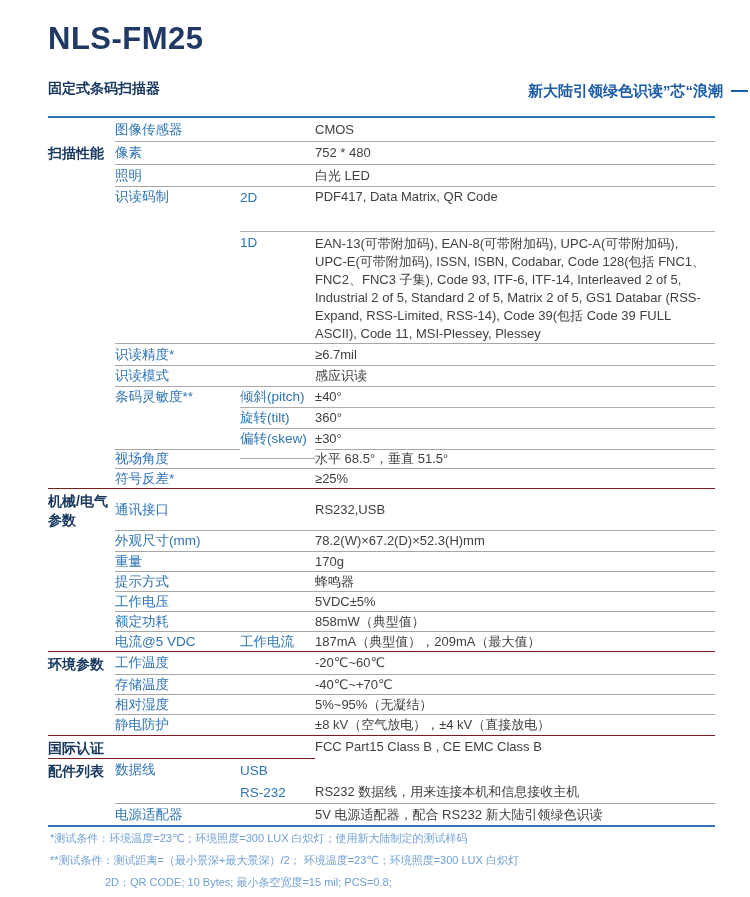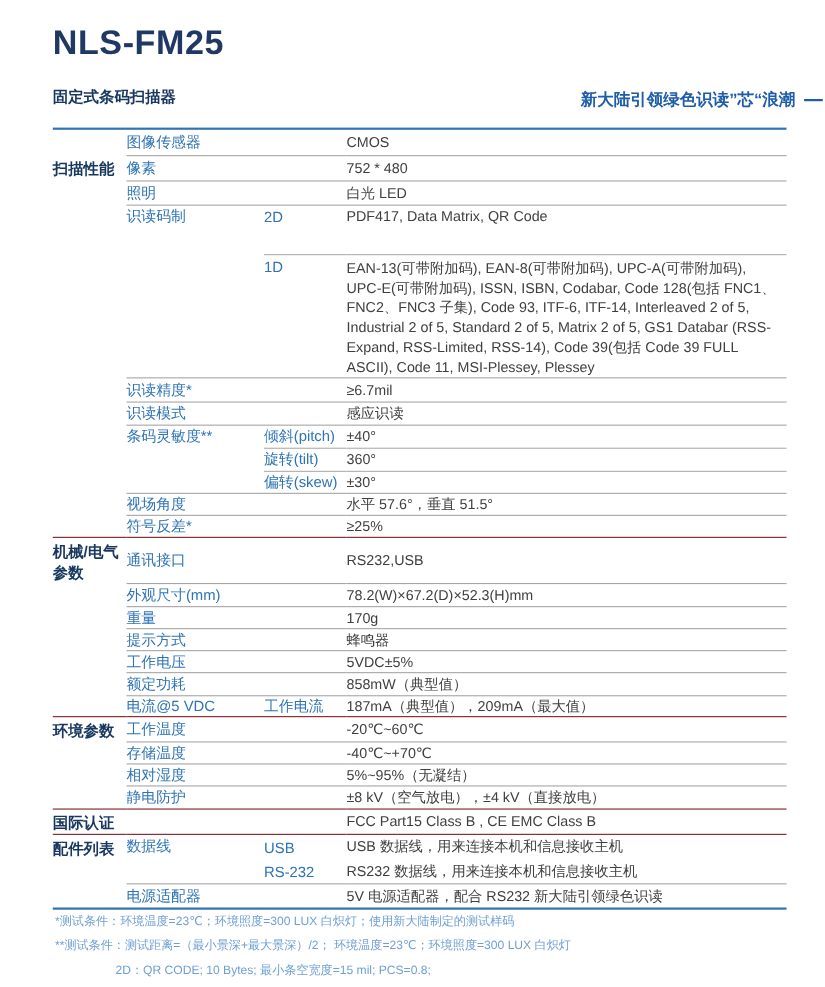--- a/index.html
+++ b/index.html
@@ -106,25 +106,25 @@
         <div class="cell attr"></div>
         <div class="cell sub bt-sub">旋转(tilt)</div>
         <div class="cell value bt-sub">360°</div>
       </div>
       <div class="row" style="min-height: 20px;">
         <div class="cell group"></div>
         <div class="cell attr"></div>
         <div class="cell sub bt-sub">偏转(skew)</div>
         <div class="cell value bt-sub">±30°</div>
       </div>
-      <div class="row" style="min-height: 20px;">
+      <div class="row" style="min-height: 20px; align-items: center;">
         <div class="cell group"></div>
         <div class="cell attr bt-attr">视场角度</div>
         <div class="cell sub bt-attr"></div>
-        <div class="cell value bt-attr">水平 57.6°，垂直 51.5°</div>
+        <div class="cell value bt-attr">水平 68.5°，垂直 51.5°</div>
       </div>
       <div class="row" style="min-height: 20px;">
         <div class="cell group"></div>
         <div class="cell attr bt-attr">符号反差*</div>
         <div class="cell sub bt-attr"></div>
         <div class="cell value bt-attr">≥25%</div>
       </div>
       <div class="row" style="min-height: 20px;">
         <div class="cell group bt-full">机械/电气参数</div>
         <div class="cell attr bt-full">通讯接口</div>
@@ -154,21 +154,21 @@
         <div class="cell attr bt-attr">工作电压</div>
         <div class="cell sub bt-attr"></div>
         <div class="cell value bt-attr">5VDC±5%</div>
       </div>
       <div class="row" style="min-height: 20px;">
         <div class="cell group"></div>
         <div class="cell attr bt-attr">额定功耗</div>
         <div class="cell sub bt-attr"></div>
         <div class="cell value bt-attr">858mW（典型值）</div>
       </div>
-      <div class="row" style="min-height: 20px; align-items: flex-end;">
+      <div class="row" style="min-height: 20px;">
         <div class="cell group"></div>
         <div class="cell attr bt-attr">电流@5 VDC</div>
         <div class="cell sub bt-attr">工作电流</div>
         <div class="cell value bt-attr">187mA（典型值），209mA（最大值）</div>
       </div>
       <div class="row" style="min-height: 20px;">
         <div class="cell group bt-full">环境参数</div>
         <div class="cell attr bt-full">工作温度</div>
         <div class="cell sub bt-full"></div>
         <div class="cell value bt-full">-20℃~60℃</div>
@@ -194,21 +194,20 @@
       <div class="row" style="min-height: 20px;">
         <div class="cell group bt-full">国际认证</div>
         <div class="cell attr bt-full"></div>
         <div class="cell sub bt-full"></div>
         <div class="cell value bt-full">FCC Part15 Class B , CE EMC Class B</div>
       </div>
       <div class="row" style="min-height: 20px;">
         <div class="cell group bt-full">配件列表</div>
         <div class="cell attr bt-full">数据线</div>
         <div class="cell sub bt-full">USB</div>
-        <div class="cell value bt-full">USB 数据线，用来连接本机和信息接收主机</div>
       </div>
       <div class="row" style="min-height: 22px;">
         <div class="cell group"></div>
         <div class="cell attr"></div>
         <div class="cell sub">RS-232</div>
         <div class="cell value">RS232 数据线，用来连接本机和信息接收主机</div>
       </div>
       <div class="row" style="min-height: 22px;">
         <div class="cell group"></div>
         <div class="cell attr bt-attr">电源适配器</div>

